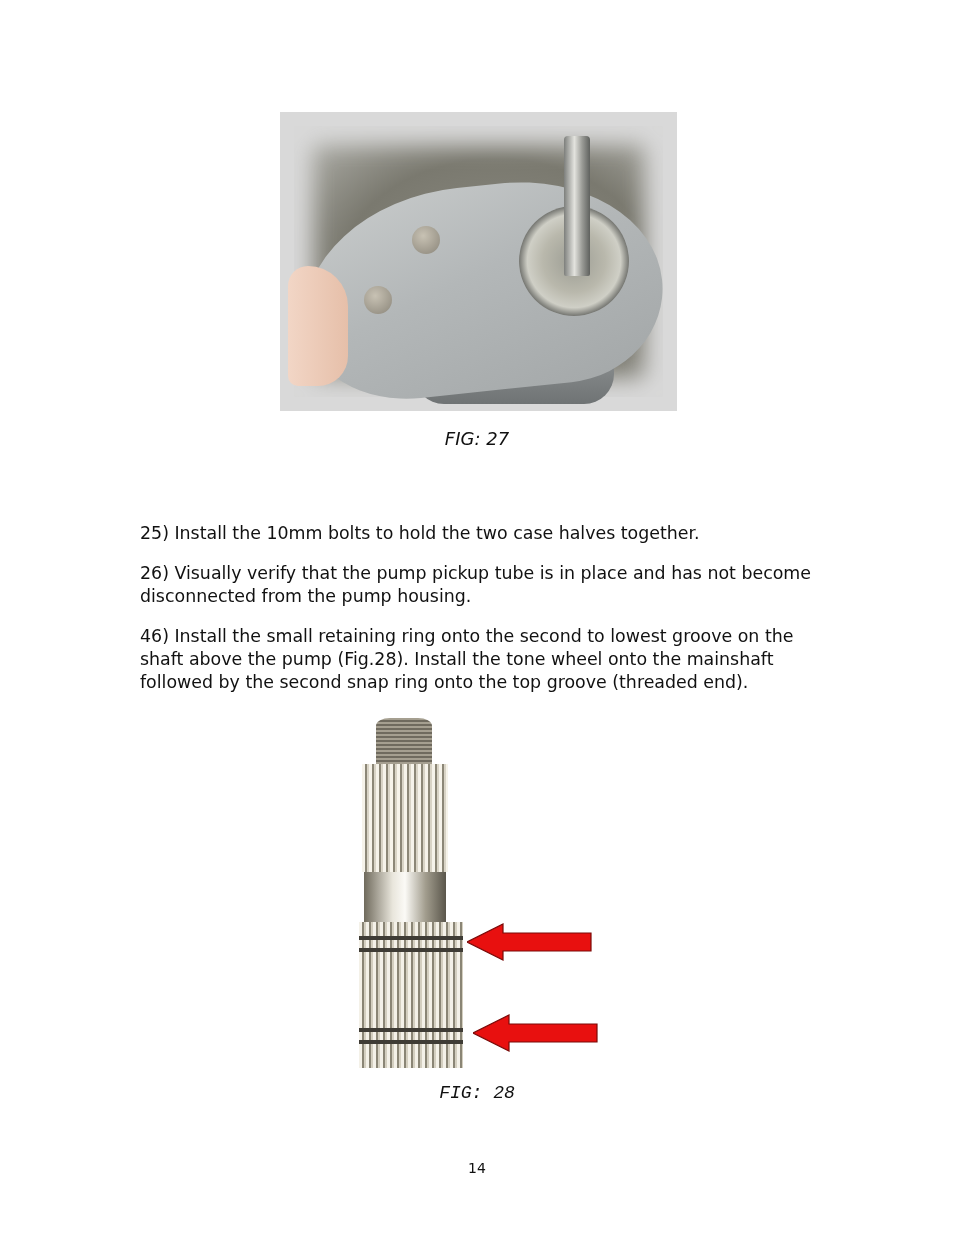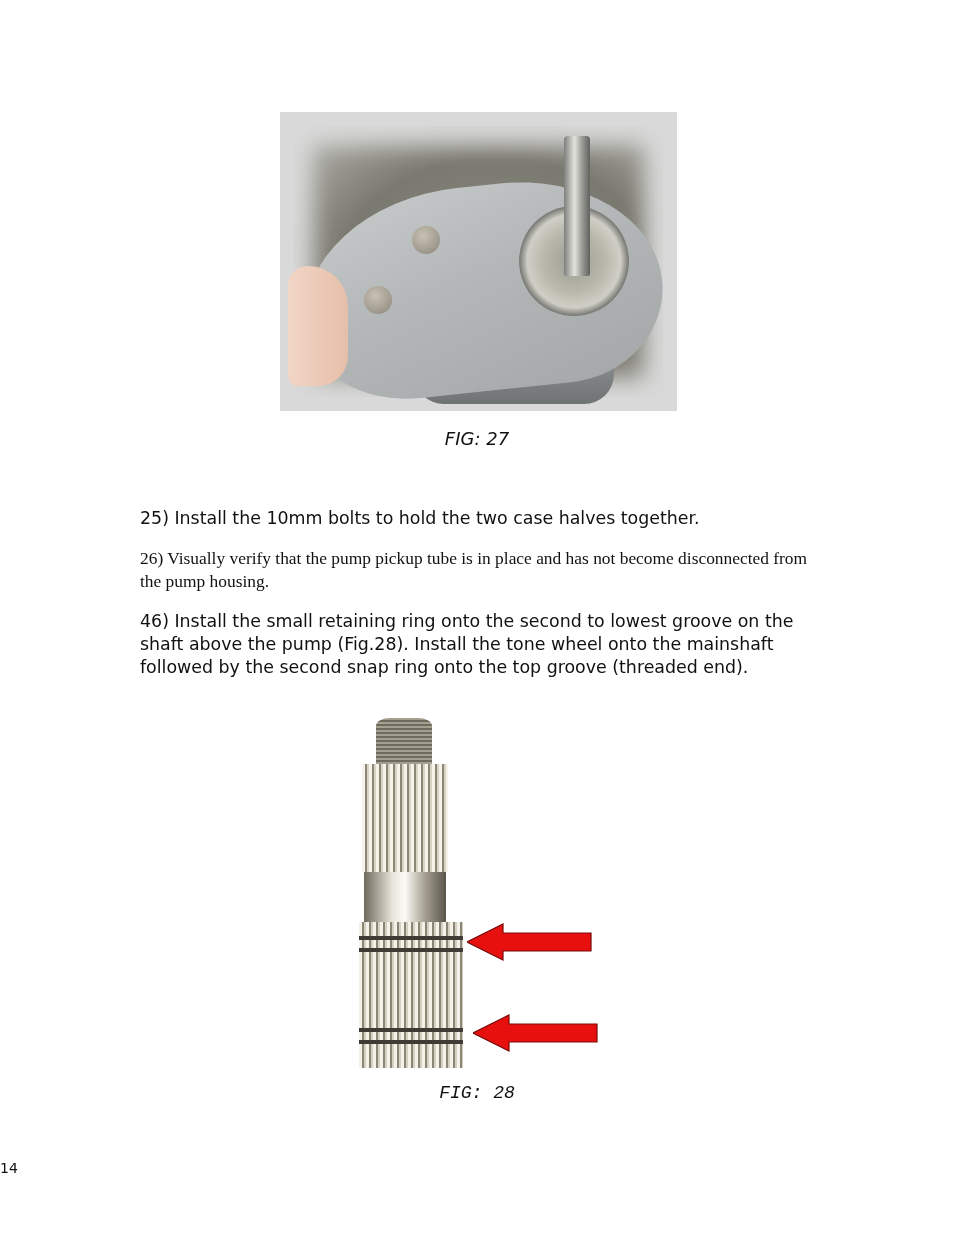--- a/index.html
+++ b/index.html
@@ -34,40 +34,40 @@
       background: linear-gradient(90deg, #7d7f7c, #e3e3de 40%, #9a9b96 70%, #5f615e); border-radius: 4px 4px 2px 2px; }
     .hand { position: absolute; left: -6px; top: 140px; width: 60px; height: 120px;
       background: linear-gradient(90deg, #f2d6c6, #e6bfa9); border-radius: 20px 40px 30px 10px; }
 
     .caption {
       position: absolute; width: 954px; left: 0; text-align: center;
       font-style: italic; font-size: 18px; color: #111;
     }
     .para {
       position: absolute; left: 140px; width: 680px;
-      font-size: 17.4px; line-height: 23px; color: #111;
+      font-size: 17.4px; line-height: 23px; color: #111; margin-top: 15px;
     }
 
     .fig2 {
       position: absolute; left: 355px; top: 716px; width: 260px; height: 352px; background: #fff;
     }
     .thread { position: absolute; left: 21px; top: 2px; width: 56px; height: 48px;
       background: repeating-linear-gradient(0deg, #6f6a5e 0 2px, #a59f90 2px 4px);
       border-radius: 14px 14px 0 0 / 8px 8px 0 0; }
     .spline1 { position: absolute; left: 7px; top: 48px; width: 86px; height: 108px;
       background: repeating-linear-gradient(90deg, #f6f3ea 0 3px, #8c8777 3px 5px, #d9d4c6 5px 7px); }
     .collar { position: absolute; left: 9px; top: 156px; width: 82px; height: 52px;
       background: linear-gradient(90deg, #6f6a5c, #e9e6dc 35%, #fbfaf6 50%, #a29d8e 75%, #5a564b); }
     .spline2 { position: absolute; left: 4px; top: 206px; width: 104px; height: 146px;
       background: repeating-linear-gradient(90deg, #f4f1e8 0 3px, #8a8575 3px 5px, #d4cfc0 5px 7px); }
     .groove { position: absolute; left: 4px; width: 104px; height: 4px; background: #3f3c35; }
     .arrow { position: absolute; }
 
     .page-num {
-      position: absolute; width: 954px; left: 0; top: 1160px; text-align: left;
+      position: absolute; width: 954px; left: 0; top: 1160px; text-align: center;
       font-size: 14px; color: #111;
     }
   </style>
 </head>
 <body>
 
 <div class="fig1">
   <div class="inner">
     <div class="case-bottom"></div>
     <div class="case"></div>
@@ -79,21 +79,21 @@
   </div>
 </div>
 
 <div class="caption" style="top:428px;">FIG: 27</div>
 
 <div class="para" style="top:507px;">
   <span>25)</span>
   <span>Install the 10mm bolts to hold the two case halves together.</span>
 </div>
 
-<div class="para" style="top:547px;font-family:Liberation Serif, serif;">
+<div class="para" style="top:547px;">
   <span>26)</span>
   <span>Visually verify that the pump pickup tube is in place and has not become disconnected from the pump housing.</span>
 </div>
 
 <div class="para" style="top:610px;">
   <span>46)</span>
   <span>Install the small retaining ring onto the second to lowest groove on the shaft above the pump (Fig.28). Install the tone wheel onto the mainshaft followed by the second snap ring onto the top groove (threaded end).</span>
 </div>
 
 <div class="fig2">

